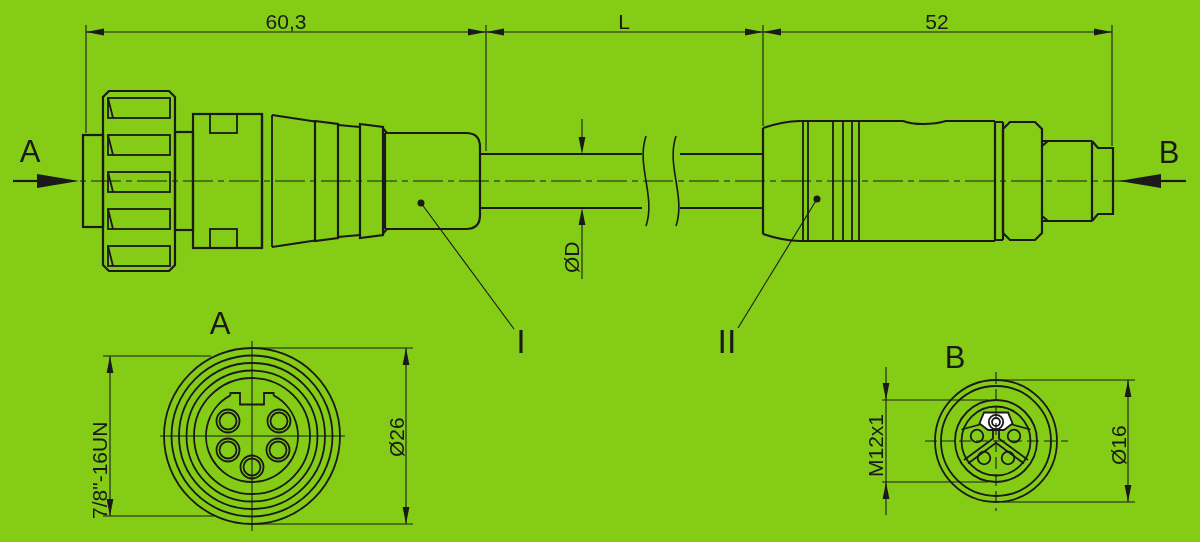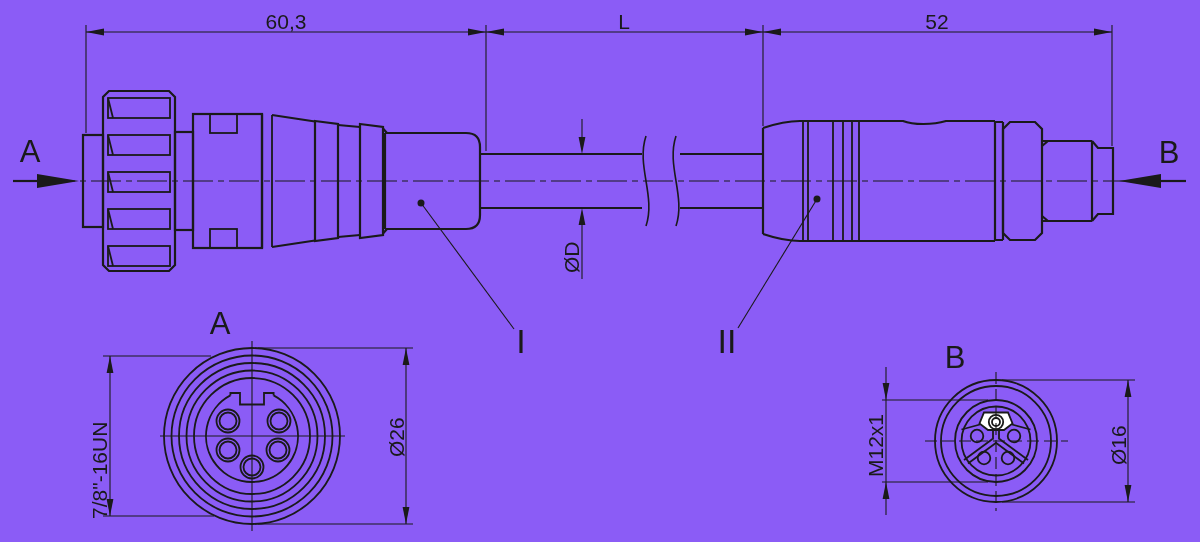--- a/index.html
+++ b/index.html
@@ -1,16 +1,16 @@
 <!DOCTYPE html>
 <html><head>
 <meta charset="utf-8">
 <style>
   html,body{margin:0;padding:0;background:#ffffff;}
-  .stage{width:1200px;height:542px;position:relative;background:#8b5cf6;overflow:hidden;}
+  .stage{width:1200px;height:542px;position:relative;background:#84cc16;overflow:hidden;}
   svg{display:block;}
   text{font-family:"Liberation Sans","DejaVu Sans",sans-serif;fill:#1a1a1a;}
   .dim-t{font-size:21px;}
   .big-t{font-size:31px;}
   .lead-t{font-size:34px;}
   .thin{stroke:#1a1a1a;stroke-width:1.1;fill:none;}
   .med{stroke:#1a1a1a;stroke-width:1.8;fill:none;}
   .thick{stroke:#1a1a1a;stroke-width:2.2;fill:none;}
   .arrow{fill:#1a1a1a;stroke:none;}
   .whitefill{fill:#ffffff;}

